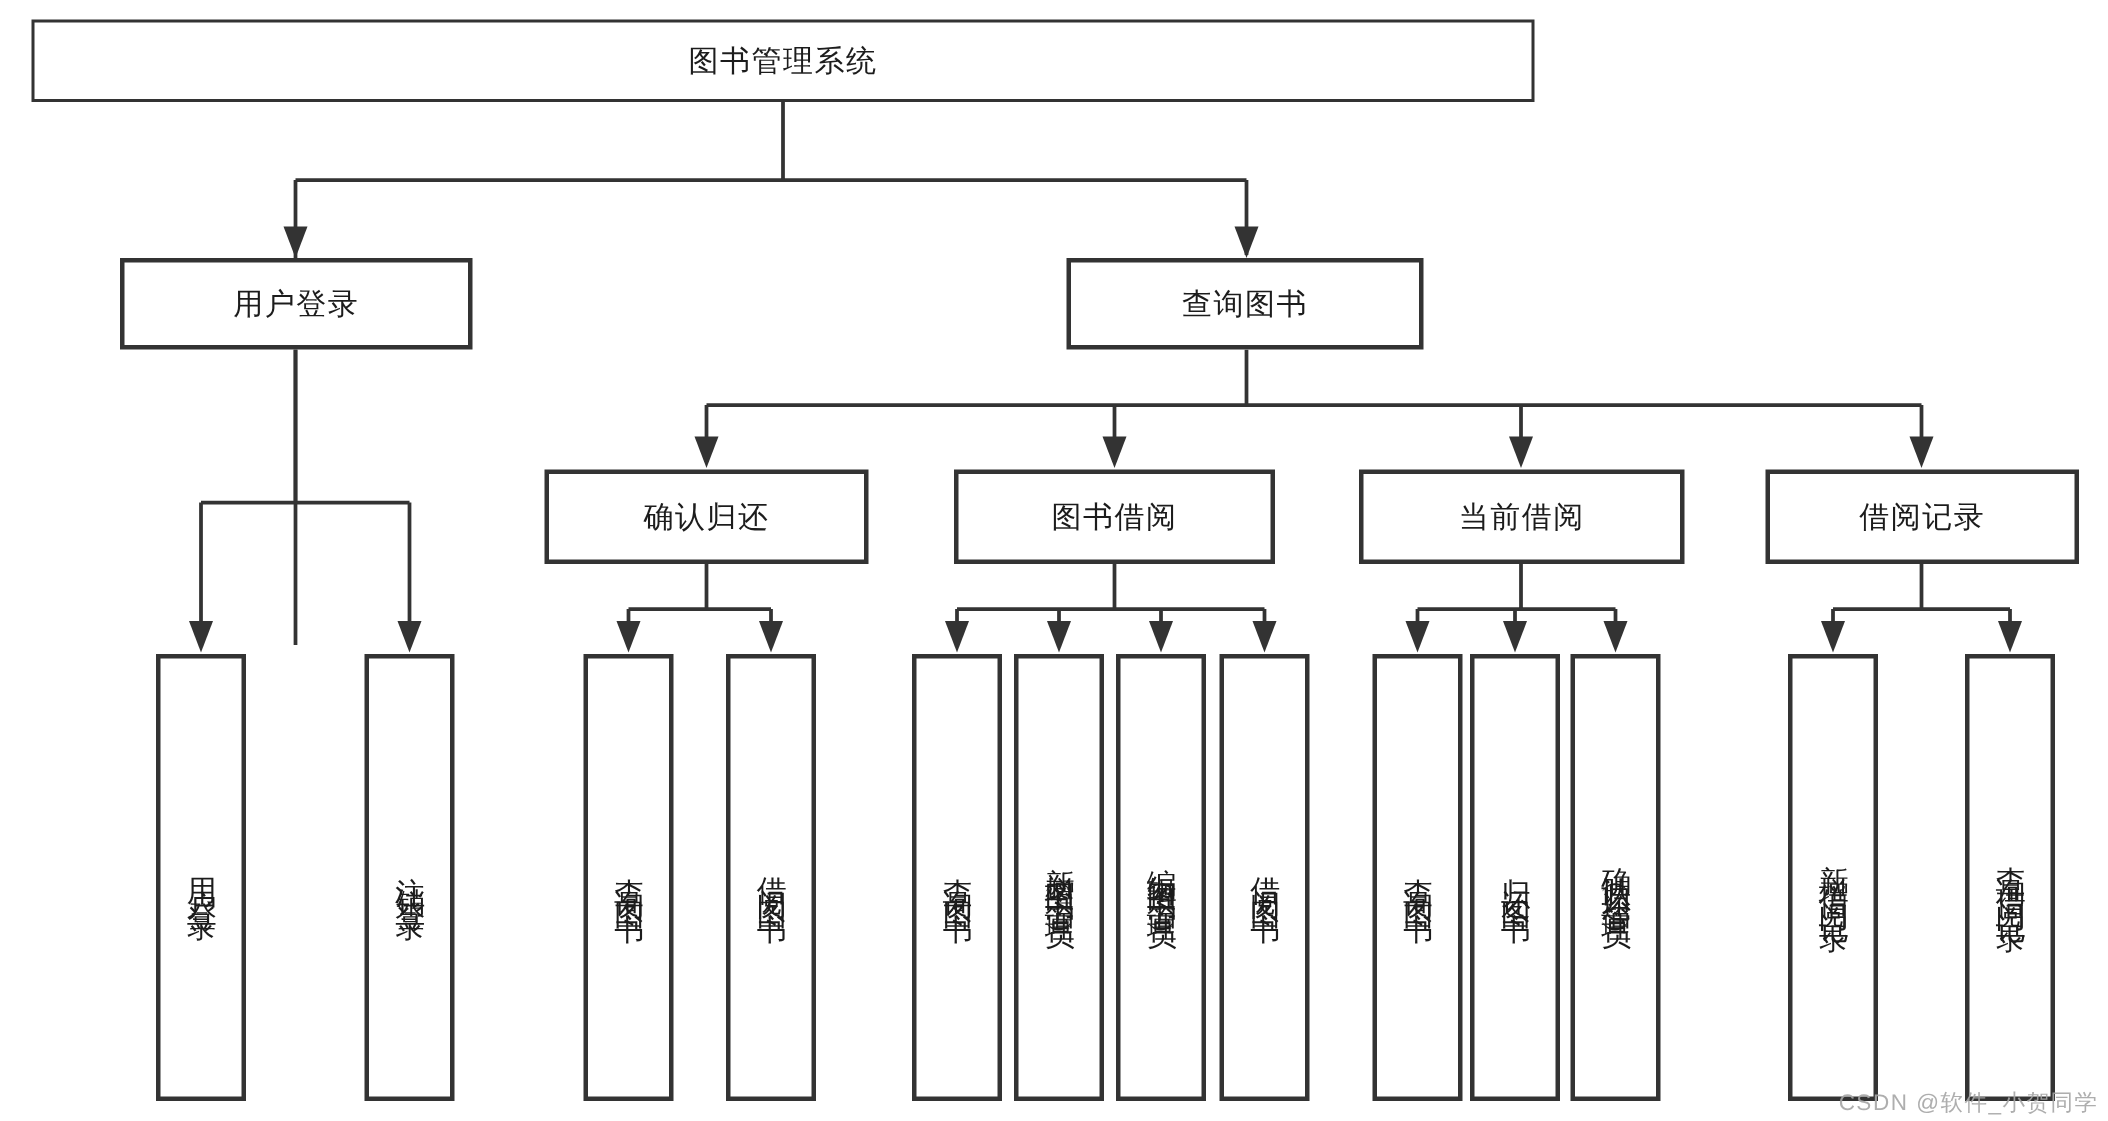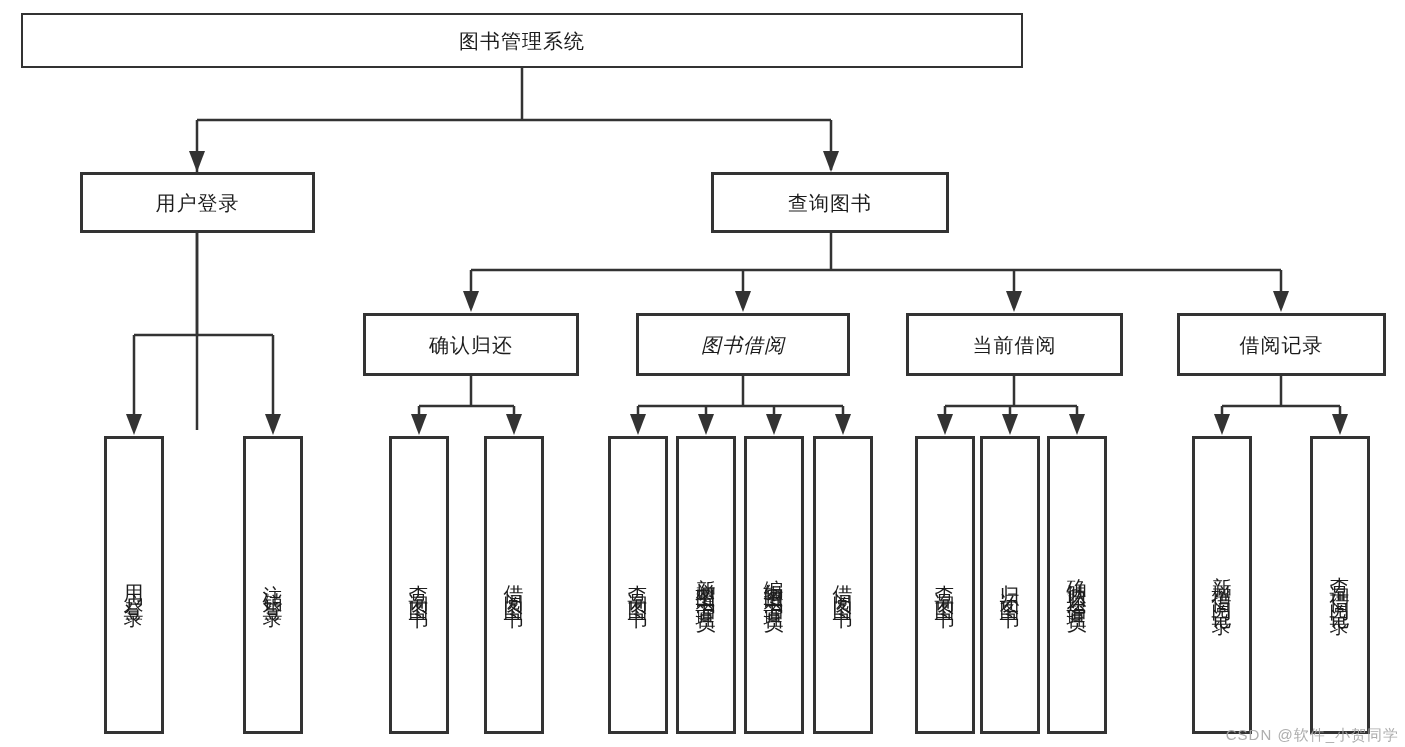--- a/index.html
+++ b/index.html
@@ -28,21 +28,21 @@
     color: #1c1c1c;
     font-size: 20px;
     letter-spacing: 1px;
     text-align: center;
     line-height: 1.2;
   }
   .node.root  { left: 21px;  top: 13px;  width: 1002px; height: 55px; border-width: 2.5px; }
   .node.lv2-a { left: 80px;  top: 172px; width: 235px;  height: 61px; }
   .node.lv2-b { left: 711px; top: 172px; width: 238px;  height: 61px; }
   .node.lv3-a { left: 363px; top: 313px; width: 216px;  height: 63px; }
-  .node.lv3-b { left: 636px; top: 313px; width: 214px;  height: 63px; font-style: italic; }
+  .node.lv3-b { left: 636px; top: 313px; width: 214px;  height: 63px; }
   .node.lv3-c { left: 906px; top: 313px; width: 217px;  height: 63px; }
   .node.lv3-d { left: 1177px;top: 313px; width: 209px;  height: 63px; }
   .leaf {
     position: absolute;
     box-sizing: border-box;
     top: 436px;
     width: 60px;
     height: 298px;
     background: #ffffff;
     border: 3px solid #333333;

